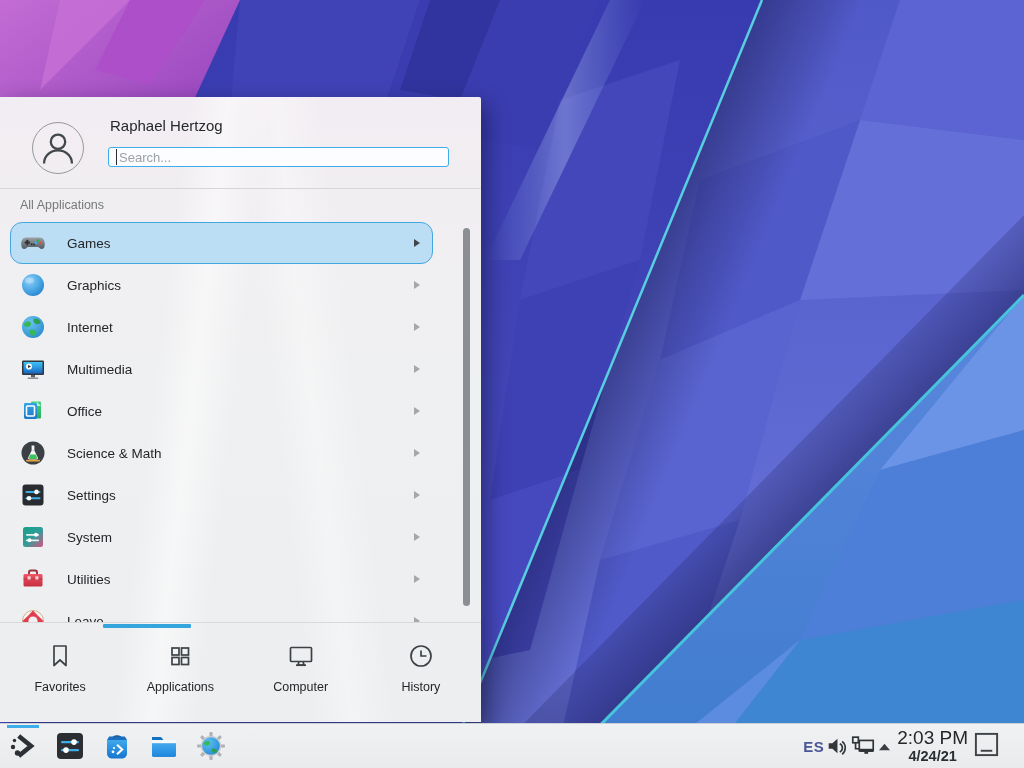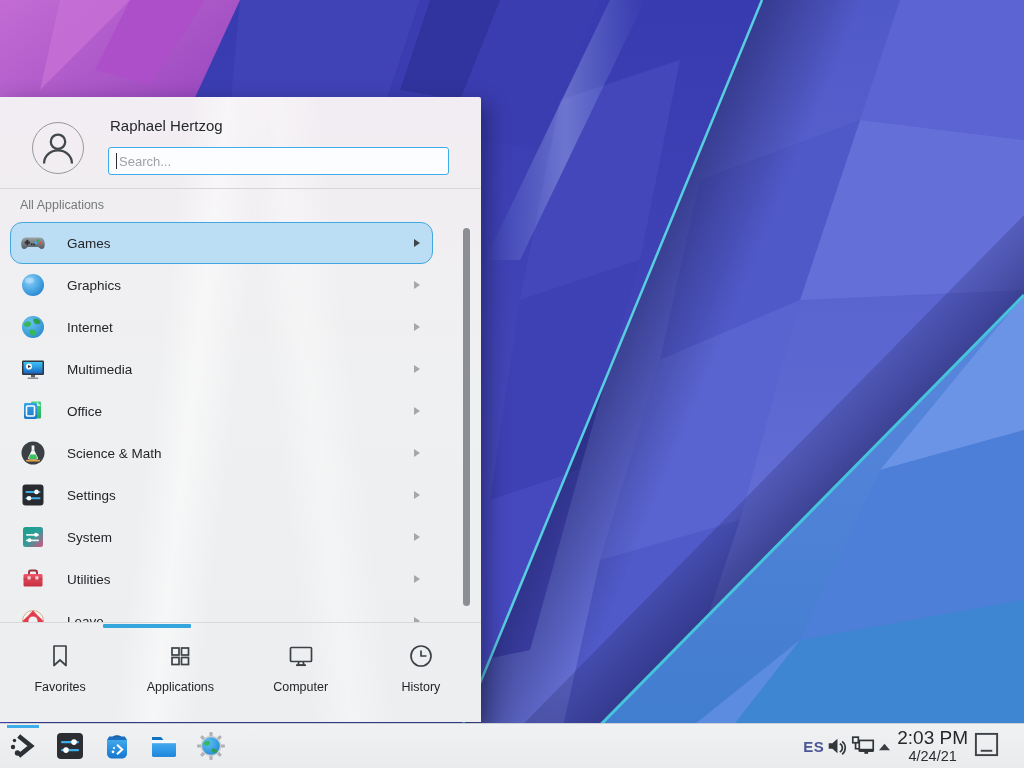--- a/index.html
+++ b/index.html
@@ -12,21 +12,21 @@
   #launcher-popup{position:absolute;left:0;top:97px;width:481px;height:625px;
     background:
       linear-gradient(97deg, rgba(255,255,255,0) 34%, rgba(255,255,255,.5) 41%, rgba(255,255,255,0) 49%),
       linear-gradient(83deg, rgba(255,255,255,0) 56%, rgba(255,255,255,.35) 63%, rgba(255,255,255,0) 71%),
       linear-gradient(180deg,#f2edf2 0%,#eff0f1 45%,#edeef0 100%);
     box-shadow:6px 8px 22px rgba(10,10,40,.45);
     border-radius:0 2px 0 0;}
   .avatar{position:absolute;left:32px;top:25px;width:52px;height:52px;border:1px solid #96999c;
     border-radius:50%;display:flex;align-items:center;justify-content:center;}
   .username{position:absolute;left:110px;top:20px;font-size:15px;color:#26292c;}
-  .search-field{position:absolute;left:108px;top:50px;width:341px;height:28px;
+  .search-field{position:absolute;left:108px;top:50px;width:341px;height:20px;
     border:1px solid #3daee9;border-radius:3px;background:#fcfdfe;
     display:flex;align-items:center;padding-left:7px;}
   .caret{width:1px;height:16px;background:#2b2e31;}
   .placeholder{color:#9da1a5;font-size:13px;margin-left:2px;}
   .hdr-divider{position:absolute;left:0;top:91px;width:100%;height:1px;background:#d4d6d8;}
   .section-label{position:absolute;left:20px;top:101px;font-size:12.5px;color:#75797a;}
 
   #menu-list{position:absolute;left:0;top:125px;width:481px;height:400px;overflow:hidden;}
   .menu-item{position:relative;height:42px;width:423px;margin-left:10px;display:flex;
     align-items:center;border:1px solid transparent;border-radius:12px;}
@@ -51,21 +51,21 @@
     background:linear-gradient(180deg,#f0f1f2,#e9ebec);border-top:1px solid #cdd0d2;}
   #task-icons{position:absolute;left:6px;top:5px;display:flex;gap:13px;align-items:center;}
   .task-btn{position:relative;width:34px;height:34px;display:flex;align-items:center;justify-content:center;}
   .task-btn svg{width:32px;height:32px;display:block;}
   .task-btn.active::before{content:'';position:absolute;left:1px;right:1px;top:-4px;height:3px;background:#3daee9;}
   #tray{position:absolute;right:24px;top:0;height:44px;display:flex;align-items:center;gap:1px;}
   .kbd{font-size:15px;font-weight:bold;color:#4a5796;letter-spacing:.5px;}
   .tray-icon svg{display:block;}
   .clock{display:flex;flex-direction:column;align-items:center;line-height:1;margin-left:4px;}
   .clock .time{font-size:19px;color:#25282b;}
-  .clock .date{font-size:14.5px;color:#2b2e31;margin-top:2px;}
+  .clock .date{font-size:14.5px;color:#2b2e31;margin-top:2px;font-weight:bold;}
   .showdesk{margin-left:4px;}
 </style>
 </head>
 <body>
 
 <div id="screen">
 
   <svg id="wallpaper" viewBox="0 0 1024 768" preserveAspectRatio="none">
     <defs>
       <linearGradient id="gMid" x1="0" y1="0" x2="0" y2="1">

